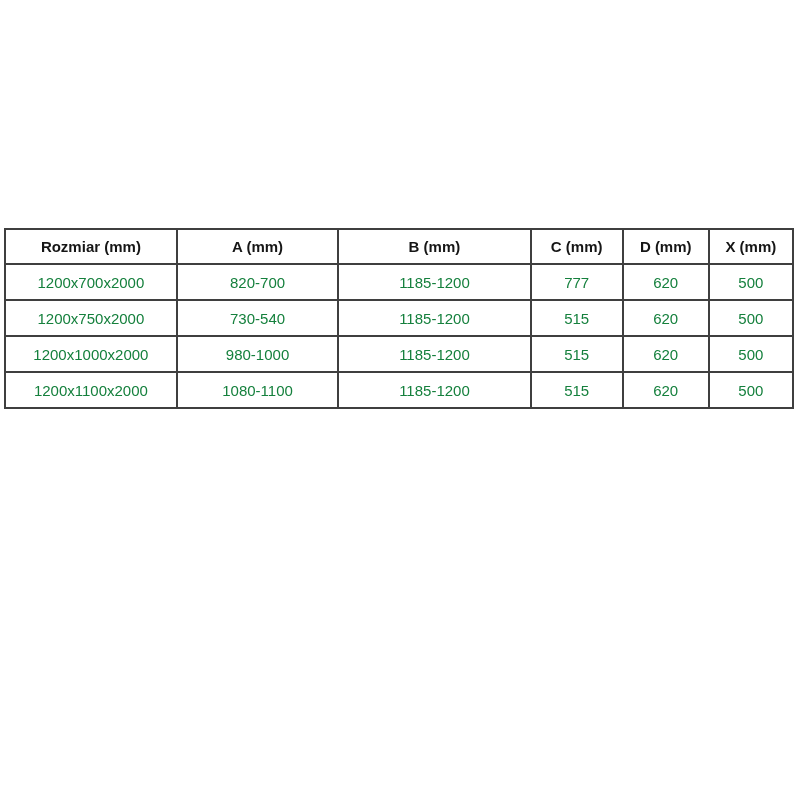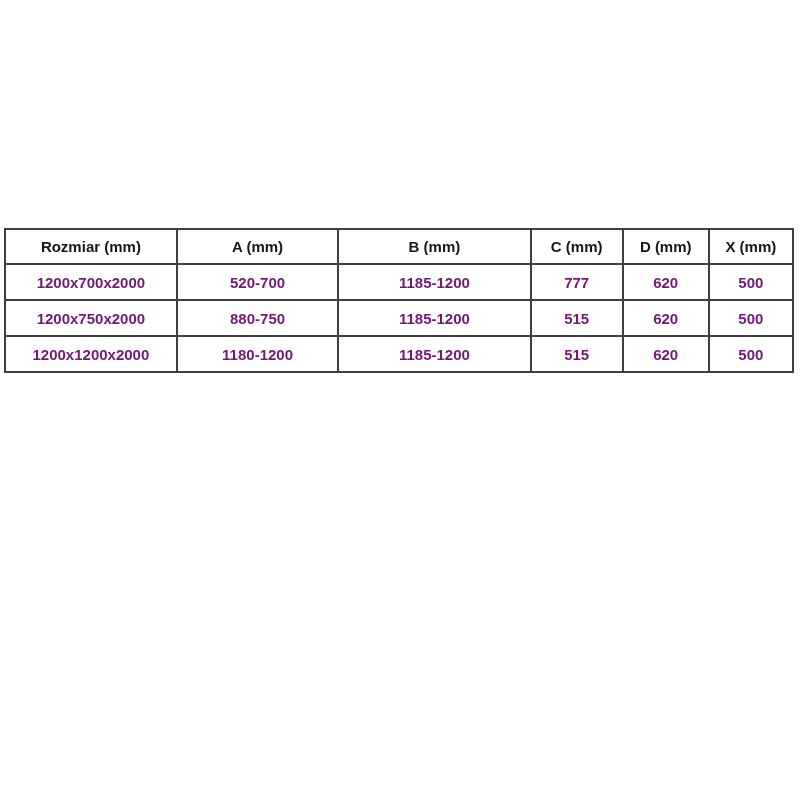--- a/index.html
+++ b/index.html
@@ -36,22 +36,22 @@
     overflow: hidden;
     white-space: nowrap;
   }
   table.dim-table th {
     height: 33px;
     font-weight: bold;
     color: #161616;
   }
   table.dim-table td {
     height: 34px;
-    font-weight: bold;
-    color: #701a75;
+    font-weight: normal;
+    color: #15803d;
   }
   col.c-rozmiar { width: 21.8%; }
   col.c-a       { width: 20.5%; }
   col.c-b       { width: 24.4%; }
   col.c-c       { width: 11.7%; }
   col.c-d       { width: 10.9%; }
   col.c-x       { width: 10.7%; }
 </style>
 </head>
 <body>
@@ -72,37 +72,45 @@
         <th>A (mm)</th>
         <th>B (mm)</th>
         <th>C (mm)</th>
         <th>D (mm)</th>
         <th>X (mm)</th>
       </tr>
     </thead>
     <tbody>
         <tr>
           <td>1200x700x2000</td>
-          <td>520-700</td>
+          <td>820-700</td>
           <td>1185-1200</td>
           <td>777</td>
           <td>620</td>
           <td>500</td>
         </tr>
         <tr>
           <td>1200x750x2000</td>
-          <td>880-750</td>
+          <td>730-540</td>
           <td>1185-1200</td>
           <td>515</td>
           <td>620</td>
           <td>500</td>
         </tr>
         <tr>
-          <td>1200x1200x2000</td>
-          <td>1180-1200</td>
+          <td>1200x1000x2000</td>
+          <td>980-1000</td>
+          <td>1185-1200</td>
+          <td>515</td>
+          <td>620</td>
+          <td>500</td>
+        </tr>
+        <tr>
+          <td>1200x1100x2000</td>
+          <td>1080-1100</td>
           <td>1185-1200</td>
           <td>515</td>
           <td>620</td>
           <td>500</td>
         </tr>
       </tbody>
   </table>
 </div>
 
 </body></html>

